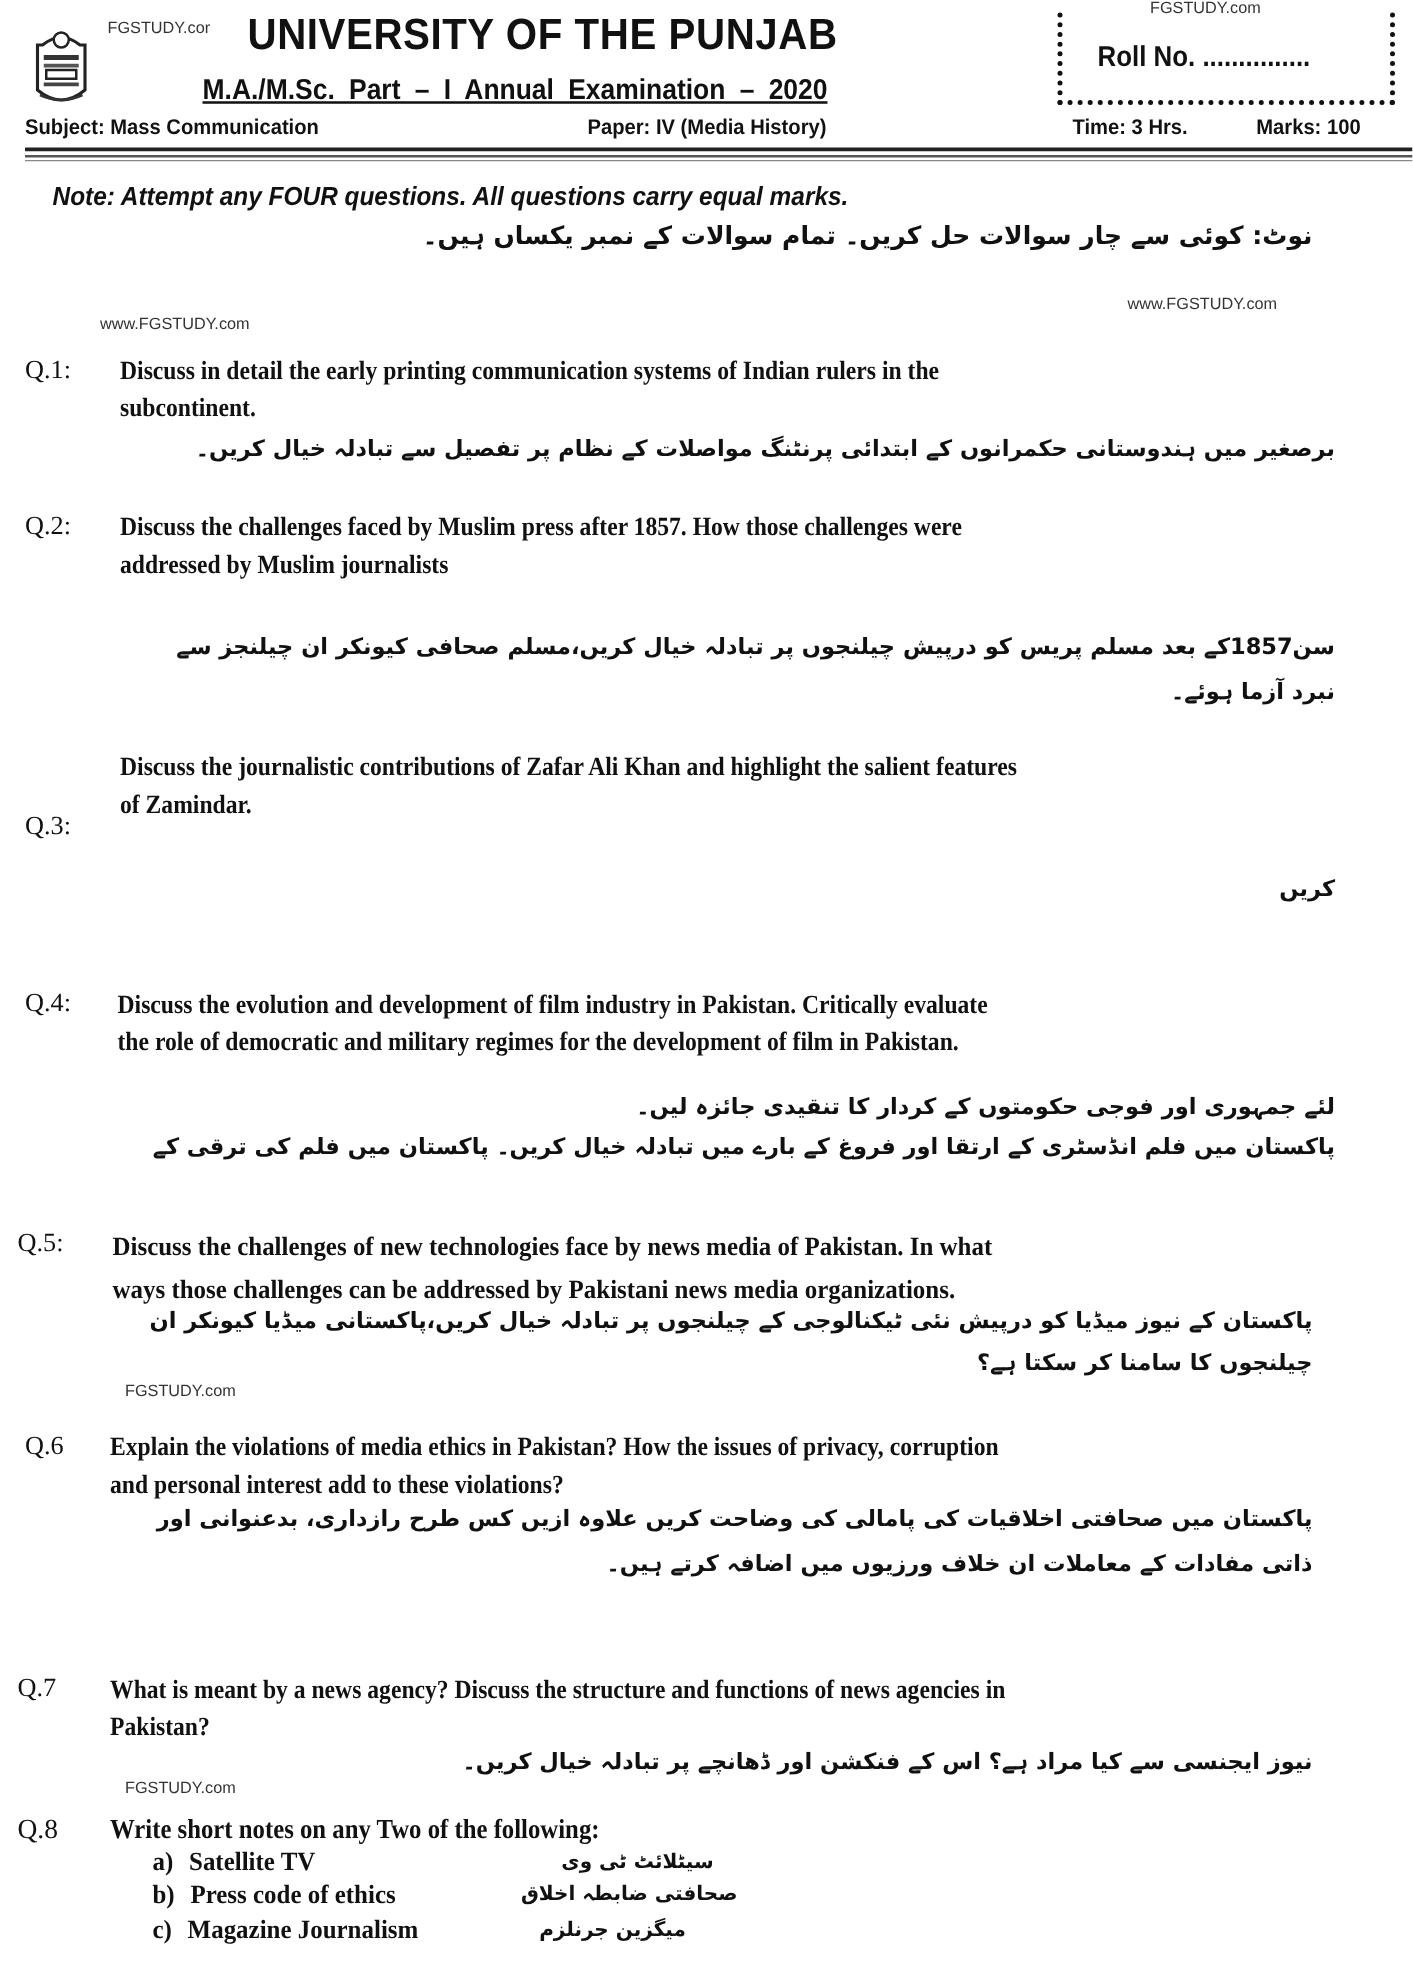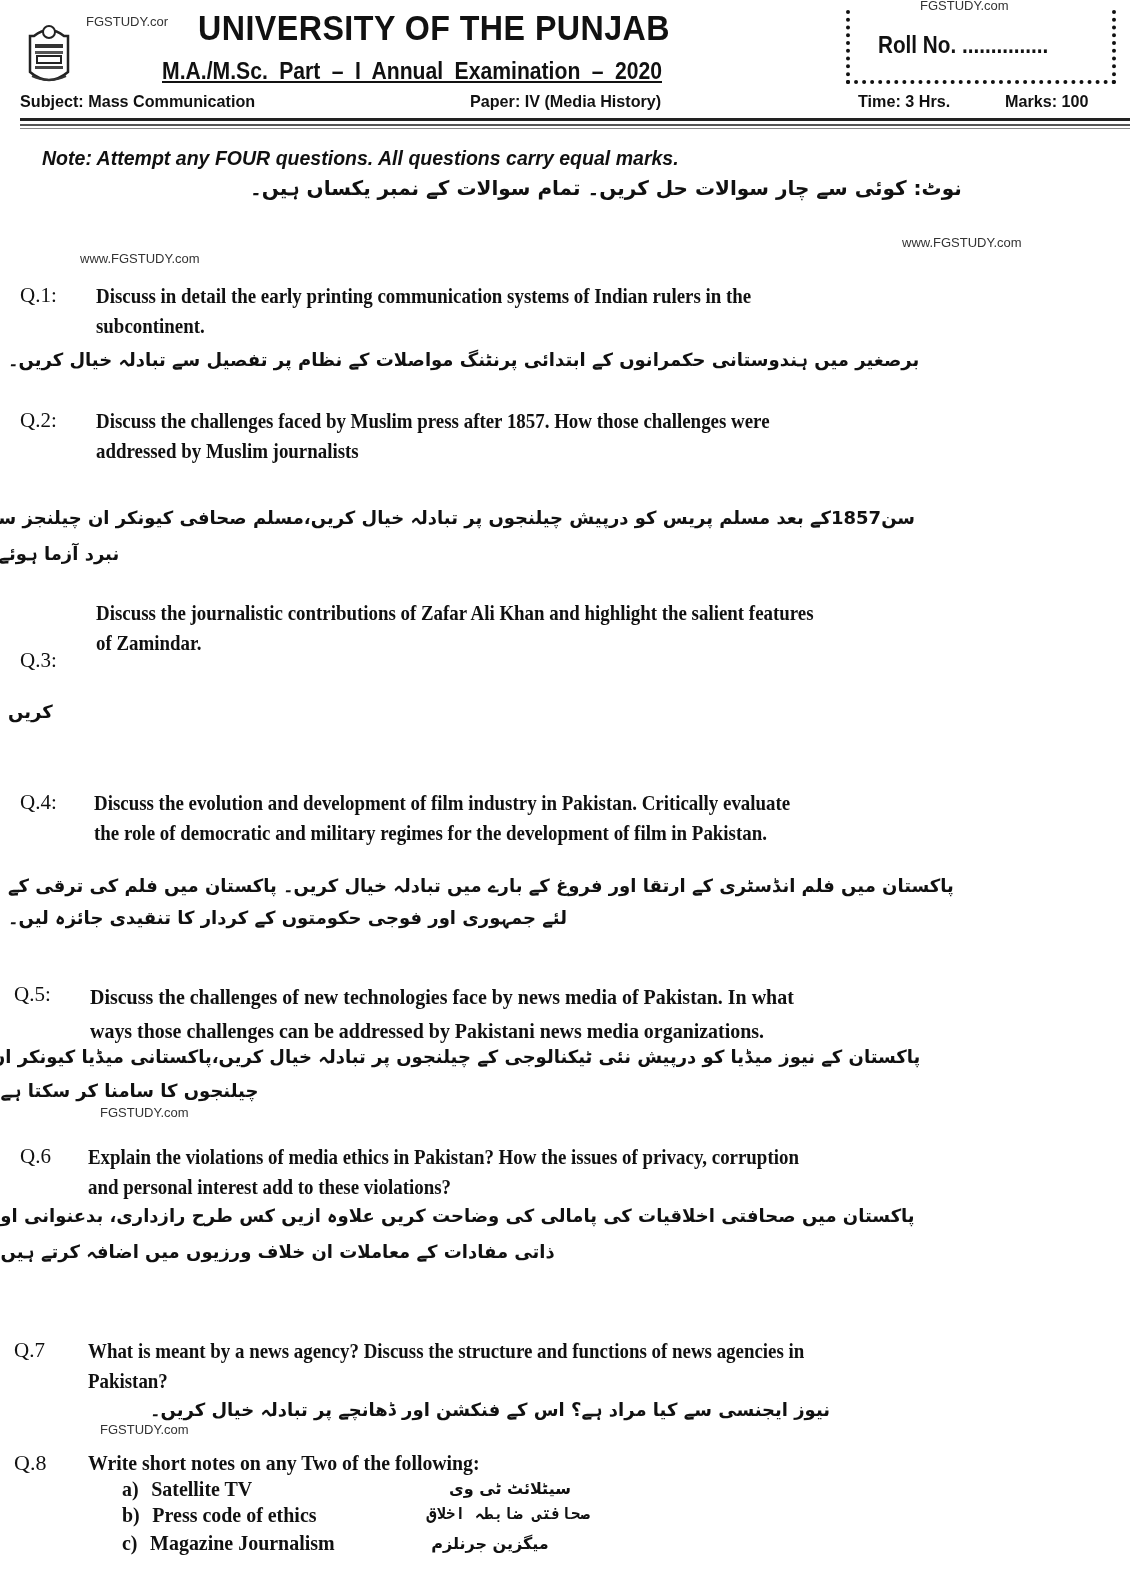--- a/index.html
+++ b/index.html
@@ -9,21 +9,21 @@
     .logo { left: 24px; top: 22px; width: 50px; height: 66px; }
     .title { left: 198px; top: 8px; font-size: 35px; font-weight: bold; letter-spacing: 0.5px; font-family: "Liberation Sans", sans-serif; transform: scaleX(0.92); transform-origin: left; }
     .subtitle { left: 162px; top: 58px; font-size: 23px; font-weight: bold; font-family: "Liberation Sans", sans-serif; text-decoration: underline; word-spacing: 6px; transform: scaleX(0.92); transform-origin: left; }
     .rollbox { left: 846px; top: 10px; width: 262px; height: 70px; border-left: 4px dotted #111; border-right: 4px dotted #111; border-bottom: 4px dotted #111; }
     .roll { left: 878px; top: 32px; font-size: 23px; font-weight: bold; font-family: "Liberation Sans", sans-serif; transform: scaleX(0.9); transform-origin: left; }
     .meta { top: 92px; font-size: 17px; font-weight: bold; font-family: "Liberation Sans", sans-serif; transform: scaleX(0.95); transform-origin: left; }
     .rule1 { left: 20px; top: 118px; width: 1110px; height: 3px; background: #222; }
     .rule2 { left: 20px; top: 124px; width: 1110px; height: 2px; background: #555; }
     .rule3 { left: 20px; top: 128px; width: 1110px; height: 1px; background: #888; }
     .note { left: 42px; top: 146px; font-size: 21px; font-weight: bold; font-style: italic; font-family: "Liberation Sans", sans-serif; transform: scaleX(0.93); transform-origin: left; }
-    .urdu { direction: rtl; text-align: left; font-family: "DejaVu Sans", sans-serif; font-weight: bold; font-size: 18px; line-height: 36px; }
+    .urdu { direction: rtl; text-align: right; font-family: "DejaVu Sans", sans-serif; font-weight: bold; font-size: 18px; line-height: 36px; }
     .qnum { font-size: 21px; }
     .qtext { font-size: 21px; font-weight: bold; line-height: 30px; transform: scaleX(0.9); transform-origin: left; }
     .item { font-size: 21px; font-weight: bold; line-height: 26px; transform: scaleX(0.95); transform-origin: left; }
   </style>
 </head>
 <body>
 
 <div class="abs logo">
   <svg width="50" height="66" viewBox="0 0 50 66">
     <path d="M10 14 Q25 2 40 14 L44 14 L44 50 Q25 66 6 50 L6 14 Z" fill="#fff" stroke="#222" stroke-width="2.5"></path>
@@ -79,22 +79,22 @@
 <div class="abs urdu" style="right:62px;top:692px;width:1060px;line-height:40px;">
   <div>کریں</div>
 </div>
 
 <div class="abs qnum" style="left:20px;top:790px;">Q.4:</div>
 <div class="abs qtext" style="left:94px;top:788px;">
   <div>Discuss the evolution and development of film industry in Pakistan. Critically evaluate</div>
   <div>the role of democratic and military regimes for the development of film in Pakistan.</div>
 </div>
 <div class="abs urdu" style="right:62px;top:870px;width:1060px;line-height:32px;">
+  <div>لئے جمہوری اور فوجی حکومتوں کے کردار کا تنقیدی جائزہ لیں۔</div>
   <div>پاکستان میں فلم انڈسٹری کے ارتقا اور فروغ کے بارے میں تبادلہ خیال کریں۔ پاکستان میں فلم کی ترقی کے</div>
-  <div>لئے جمہوری اور فوجی حکومتوں کے کردار کا تنقیدی جائزہ لیں۔</div>
 </div>
 
 <div class="abs qnum" style="left:14px;top:982px;">Q.5:</div>
 <div class="abs qtext" style="left:90px;top:980px;line-height:34px;transform:scaleX(0.95);">
   <div>Discuss the challenges of new technologies face by news media of Pakistan. In what</div>
   <div>ways those challenges can be addressed by Pakistani news media organizations.</div>
 </div>
 <div class="abs urdu" style="right:80px;top:1040px;width:1060px;line-height:34px;">
   <div>پاکستان کے نیوز میڈیا کو درپیش نئی ٹیکنالوجی کے چیلنجوں پر تبادلہ خیال کریں،پاکستانی میڈیا کیونکر ان</div>
   <div>چیلنجوں کا سامنا کر سکتا ہے؟</div>
@@ -125,19 +125,19 @@
 <div class="abs item" style="left:122px;top:1476px;">
   <span>a)</span>
   <span style="margin-left:8px;">Satellite TV</span>
 </div>
 <div class="abs urdu" style="left:430px;top:1471px;width:160px;text-align:center;font-size:16px;">سیٹلائٹ ٹی وی</div>
 
 <div class="abs item" style="left:122px;top:1502px;">
   <span>b)</span>
   <span style="margin-left:8px;">Press code of ethics</span>
 </div>
-<div class="abs urdu" style="left:380px;top:1497px;width:210px;text-align:right;font-size:16px;font-family:Liberation Mono, monospace;">صحافتی ضابطہ اخلاق</div>
+<div class="abs urdu" style="left:380px;top:1497px;width:210px;text-align:right;font-size:16px;">صحافتی ضابطہ اخلاق</div>
 
 <div class="abs item" style="left:122px;top:1530px;">
   <span>c)</span>
   <span style="margin-left:8px;">Magazine Journalism</span>
 </div>
 <div class="abs urdu" style="left:410px;top:1526px;width:160px;text-align:center;font-size:16px;">میگزین جرنلزم</div>
 
 </body></html>

